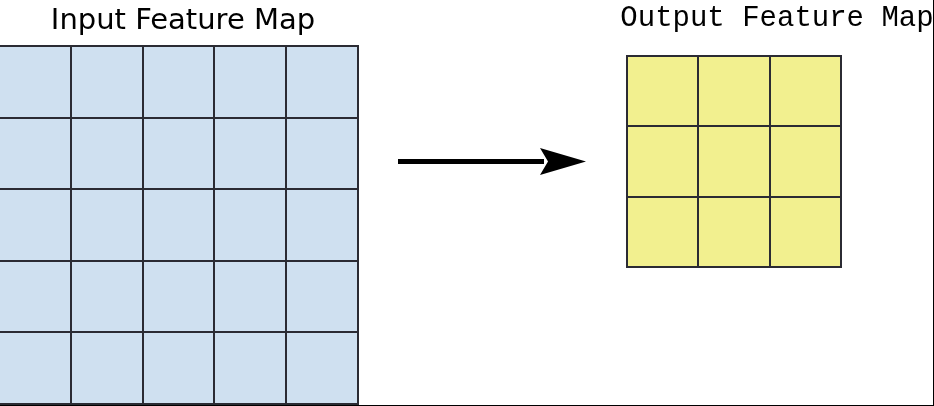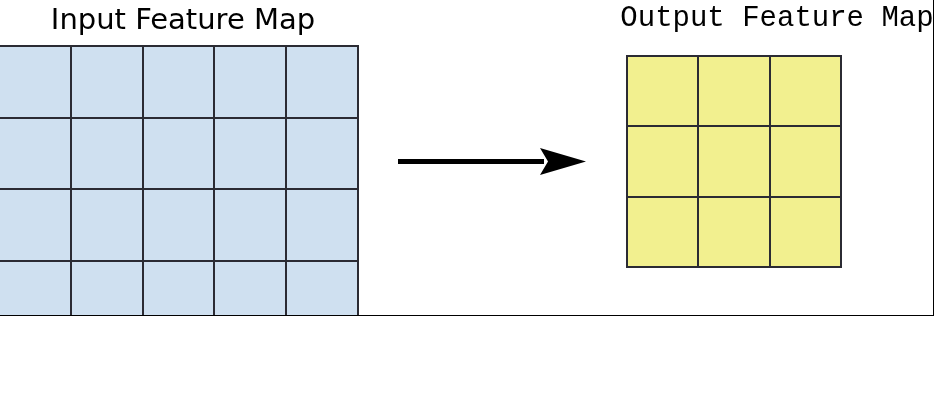--- a/index.html
+++ b/index.html
@@ -3,21 +3,21 @@
 <meta charset="utf-8">
 <style>
   html, body {
     margin: 0;
     padding: 0;
     background: #ffffff;
   }
   #canvas {
     position: relative;
     width: 934px;
-    height: 316px;
+    height: 406px;
     background: #ffffff;
     overflow: hidden;
     font-family: "DejaVu Sans", "Liberation Sans", sans-serif;
     box-sizing: border-box;
   }
   
   .frame-right {
     position: absolute;
     top: 0;
     right: 0;

